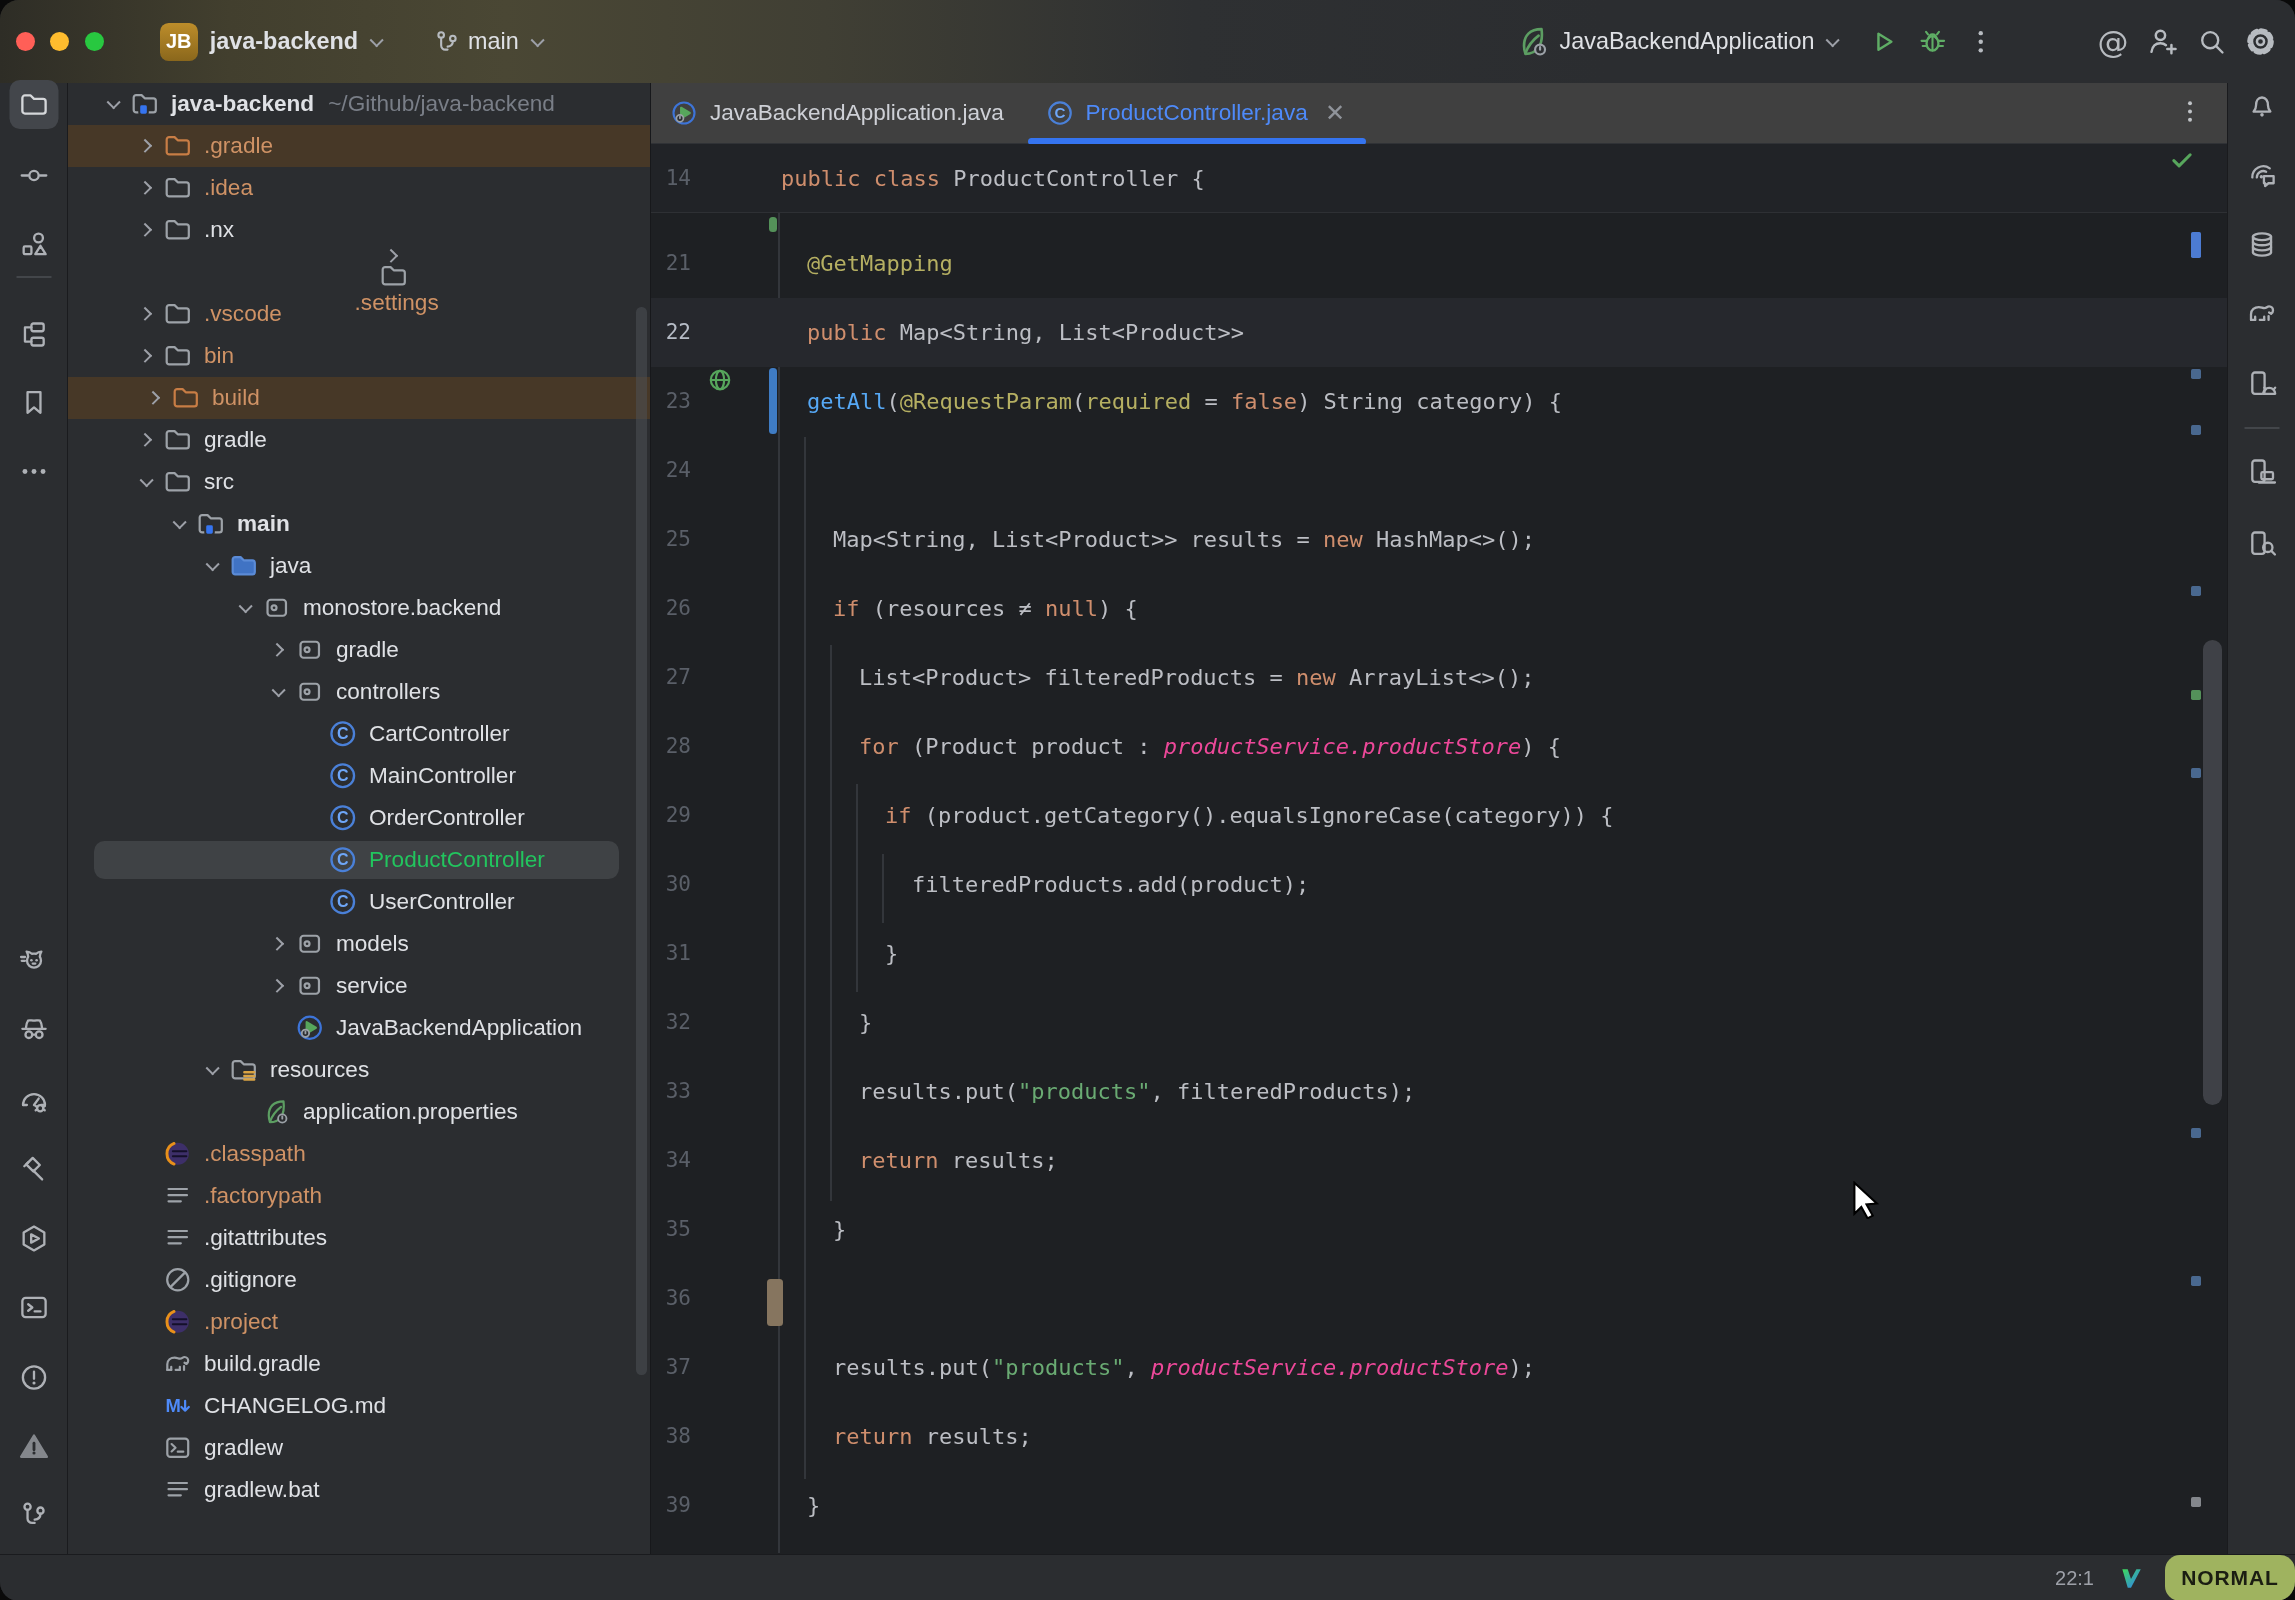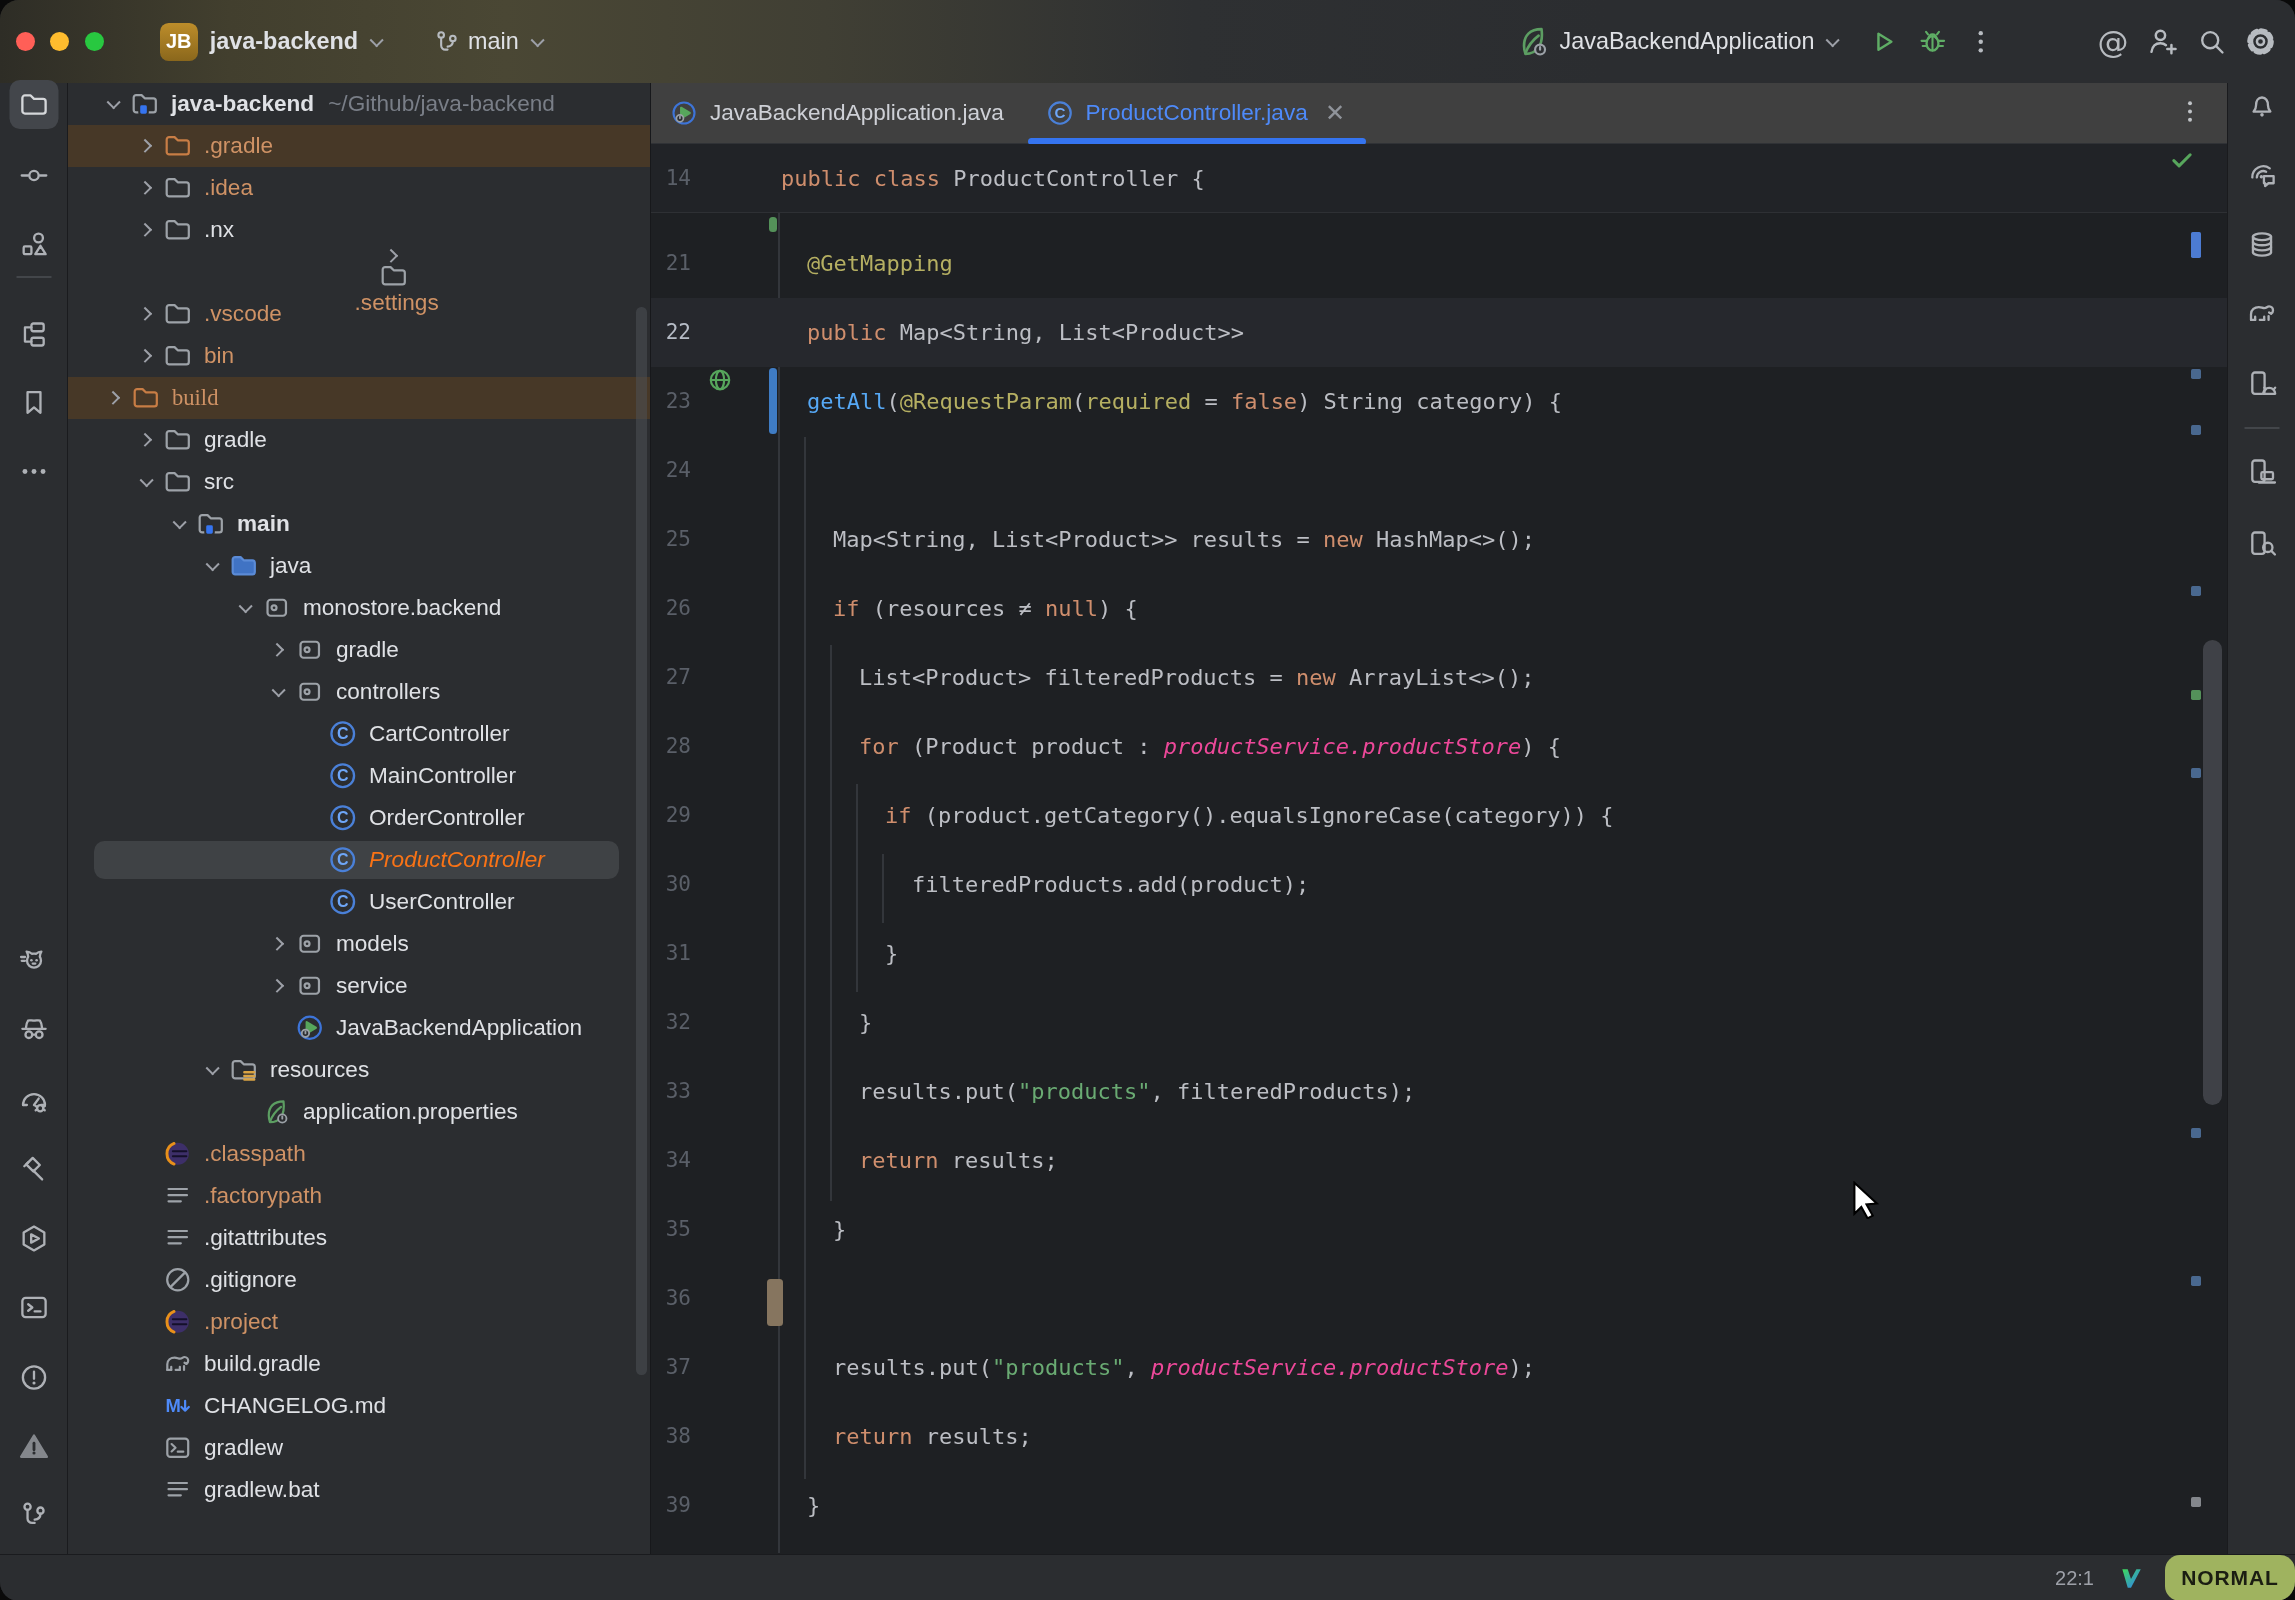--- a/index.html
+++ b/index.html
@@ -37,21 +37,21 @@
   .panel { position:relative; width:583px; background:#2b2d30; border-right:1.7px solid #17181b; flex:none; overflow:hidden; }
   .panel-header { height:67px; display:flex; align-items:center; padding-left:21px; }
   .panel-title { color:#dfe1e5; font-size:23.4px; font-weight:700; }
   .tree-row { position:relative; height:42px; display:flex; align-items:center; color:#dfe1e5; font-size:22.6px; white-space:nowrap; }
   .tree-row.brown { background:#473827; }
   .sel-pill { position:absolute; left:26px; right:31px; top:1.7px; bottom:1.7px; background:#3f4245; border-radius:10.4px; }
   .tree-chev { width:26px; flex:none; display:flex; justify-content:center; position:relative; }
   .tree-icon { width:29.5px; height:29.5px; flex:none; margin-left:5.2px; position:relative; color:#9da2a8; }
   .tree-label { margin-left:11.3px; position:relative; }
   .tree-label.orange { color:#cf9265; }
-  .tree-label.bluesel { color:#f97316;font-style:italic; }
+  .tree-label.bluesel { color:#22c55e; }
   .tree-label.bold { font-weight:700; }
   .tree-extra { color:#797e87; margin-left:14px; position:relative; }
   .panel-scroll { position:absolute; right:3.5px; top:224px; width:10.4px; height:1068px; border-radius:5.2px; background:#4d5055; opacity:.55; }
 
   
   .editor { position:relative; flex:1; background:#1e2023; display:flex; flex-direction:column; overflow:hidden; }
   .tabbar { height:61px; display:flex; align-items:stretch; border-bottom:1.7px solid #303236; background:#404040; flex:none; position:relative; }
   .tab { display:flex; align-items:center; padding:0 22.6px 0 19px; position:relative; color:#ced0d6; font-size:22.6px; gap:12px; }
   .tab.active { color:#4e8af9; }
   .tab.active::after { content:""; position:absolute; left:1.7px; right:1.7px; bottom:-1.7px; height:7px; border-radius:4.3px; background:#3574f0; }
@@ -404,21 +404,21 @@
             <span class="tree-chev">
               <span class="chev right" style="margin: 0px;"></span>
             </span>
             <span class="tree-icon">
               <svg width="100%" height="100%" viewBox="0 0 24 24" fill="none" stroke="currentColor" stroke-width="1.8" stroke-linecap="round" stroke-linejoin="round">
                 <path d="M3 7a2 2 0 0 1 2-2h4.4L12 7.6h7a2 2 0 0 1 2 2V17a2 2 0 0 1-2 2H5a2 2 0 0 1-2-2z"></path>
               </svg>
             </span>
             <span class="tree-label orange">bin</span>
           </div>
-          <div class="tree-row brown" style="padding-left: 32px; font-family: Liberation Serif, serif;">
+          <div class="tree-row brown" style="padding-left: 72px;">
             <span class="tree-chev">
               <span class="chev right" style="margin: 0px;"></span>
             </span>
             <span class="tree-icon" style="color: rgb(200, 125, 69);"><span style="color:#c87d45"><svg width="100%" height="100%" viewBox="0 0 24 24" fill="none" stroke="currentColor" stroke-width="1.8" stroke-linecap="round" stroke-linejoin="round">
                   <path d="M3 7a2 2 0 0 1 2-2h4.4L12 7.6h7a2 2 0 0 1 2 2V17a2 2 0 0 1-2 2H5a2 2 0 0 1-2-2z"></path>
                 </svg></span></span>
             <span class="tree-label orange">build</span>
           </div>
           <div class="tree-row" style="padding-left: 64px;">
             <span class="tree-chev">

